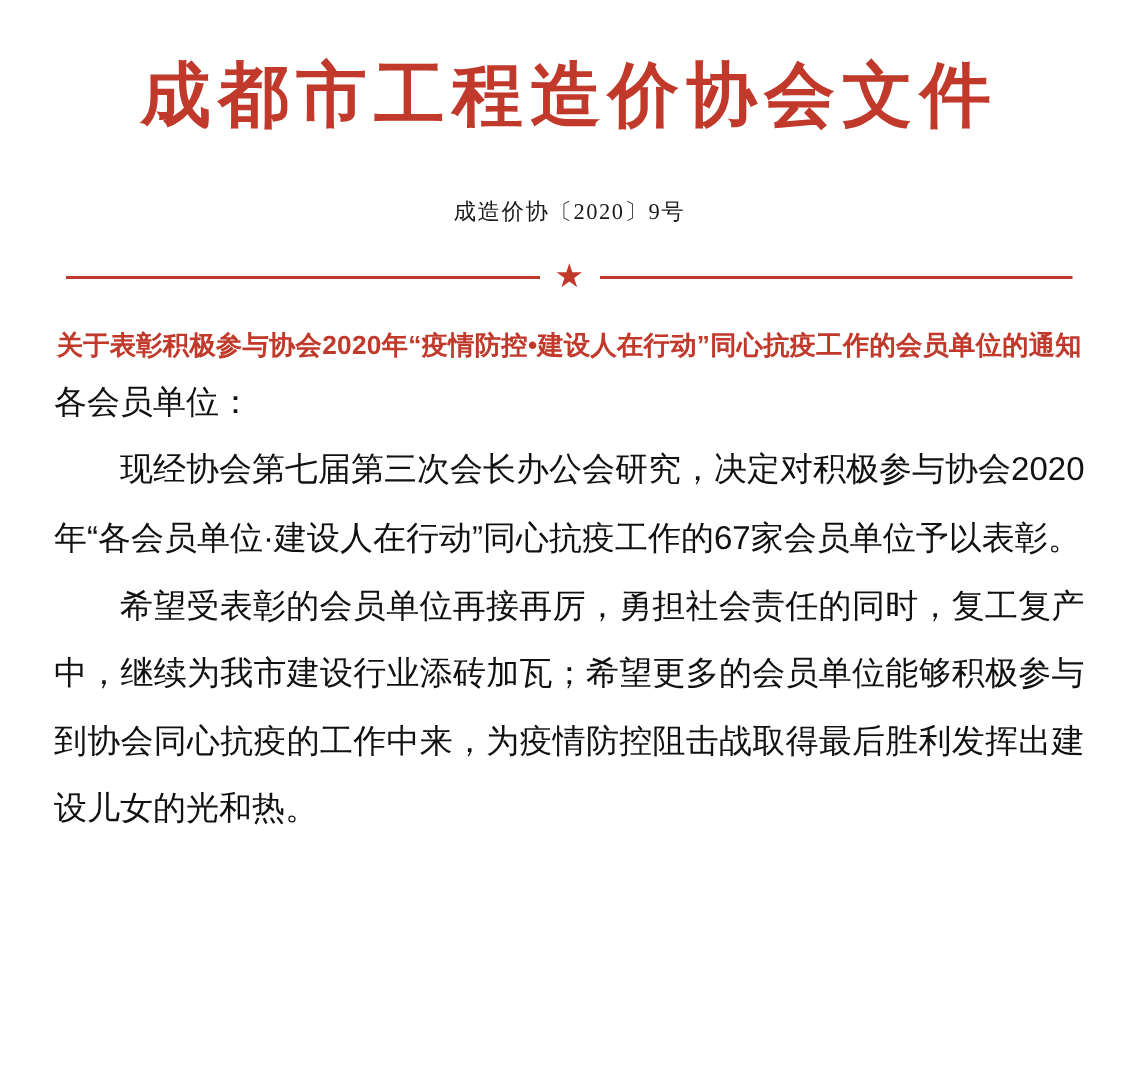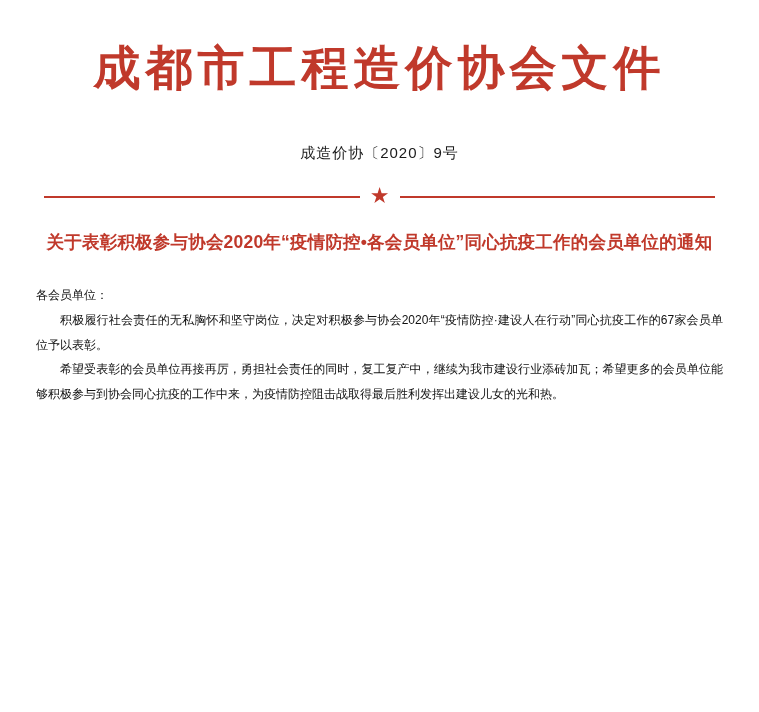--- a/index.html
+++ b/index.html
@@ -18,34 +18,34 @@
     position: relative;
     width: 759px;
     height: 712px;
     background: #ffffff;
     box-sizing: border-box;
     padding: 0 32px;
   }
   .doc-title {
     text-align: center;
     color: #C0392B;
-    font-family: Liberation Sans, sans-serif;
+    font-family: Liberation Mono, monospace;
     font-weight: bold;
     font-size: 47px;
     letter-spacing: 5px;
     line-height: 1.1;
     margin-top: 42px;
     white-space: nowrap;
   }
   .doc-number {
     text-align: center;
-    font-family: Liberation Sans, sans-serif;
+    font-family: Liberation Serif, serif;
     font-size: 15px;
     color: #1a1a1a;
-    margin-top: 50px;
+    margin-top: 38px;
     letter-spacing: 1px;
   }
   .separator {
     position: relative;
     margin-top: 22px;
     height: 22px;
   }
   .separator .rule {
     position: absolute;
     top: 11px;
@@ -70,22 +70,21 @@
     color: #C0392B;
     font-weight: bold;
     font-size: 17.5px;
     line-height: 1.75;
     text-align: center;
     margin-top: 20px;
     padding: 0 4px;
     letter-spacing: 0.2px;
   }
   .body-text {
-    margin-top: 26px;
-    font-size: 12px;
+    font-size: 22px;
     line-height: 2.05;
     color: #111111;
     text-align: justify;
     text-justify: inter-ideograph;
     padding: 0 4px;
   }
   .body-text p {
     margin: 0;
   }
   .body-text p.indent {
@@ -99,21 +98,21 @@
 
   <div class="doc-title">成都市工程造价协会文件</div>
 
   <div class="doc-number">成造价协〔2020〕9号</div>
 
   <div class="separator">
     <div class="rule"></div>
     <div class="star">★</div>
   </div>
 
-  <div class="notice-title">关于表彰积极参与协会2020年“疫情防控•各会员单位”同心抗疫工作的会员单位的通知</div>
+  <div class="notice-title">关于表彰积极参与协会2020年“疫情防控•建设人在行动”同心抗疫工作的会员单位的通知</div>
 
   <div class="body-text">
     <p>各会员单位：</p>
-    <p class="indent">积极履行社会责任的无私胸怀和坚守岗位，决定对积极参与协会2020年“疫情防控·建设人在行动”同心抗疫工作的67家会员单位予以表彰。</p>
+    <p class="indent">现经协会第七届第三次会长办公会研究，决定对积极参与协会2020年“各会员单位·建设人在行动”同心抗疫工作的67家会员单位予以表彰。</p>
     <p class="indent">希望受表彰的会员单位再接再厉，勇担社会责任的同时，复工复产中，继续为我市建设行业添砖加瓦；希望更多的会员单位能够积极参与到协会同心抗疫的工作中来，为疫情防控阻击战取得最后胜利发挥出建设儿女的光和热。</p>
   </div>
 
 </div>
 
 </body></html>

